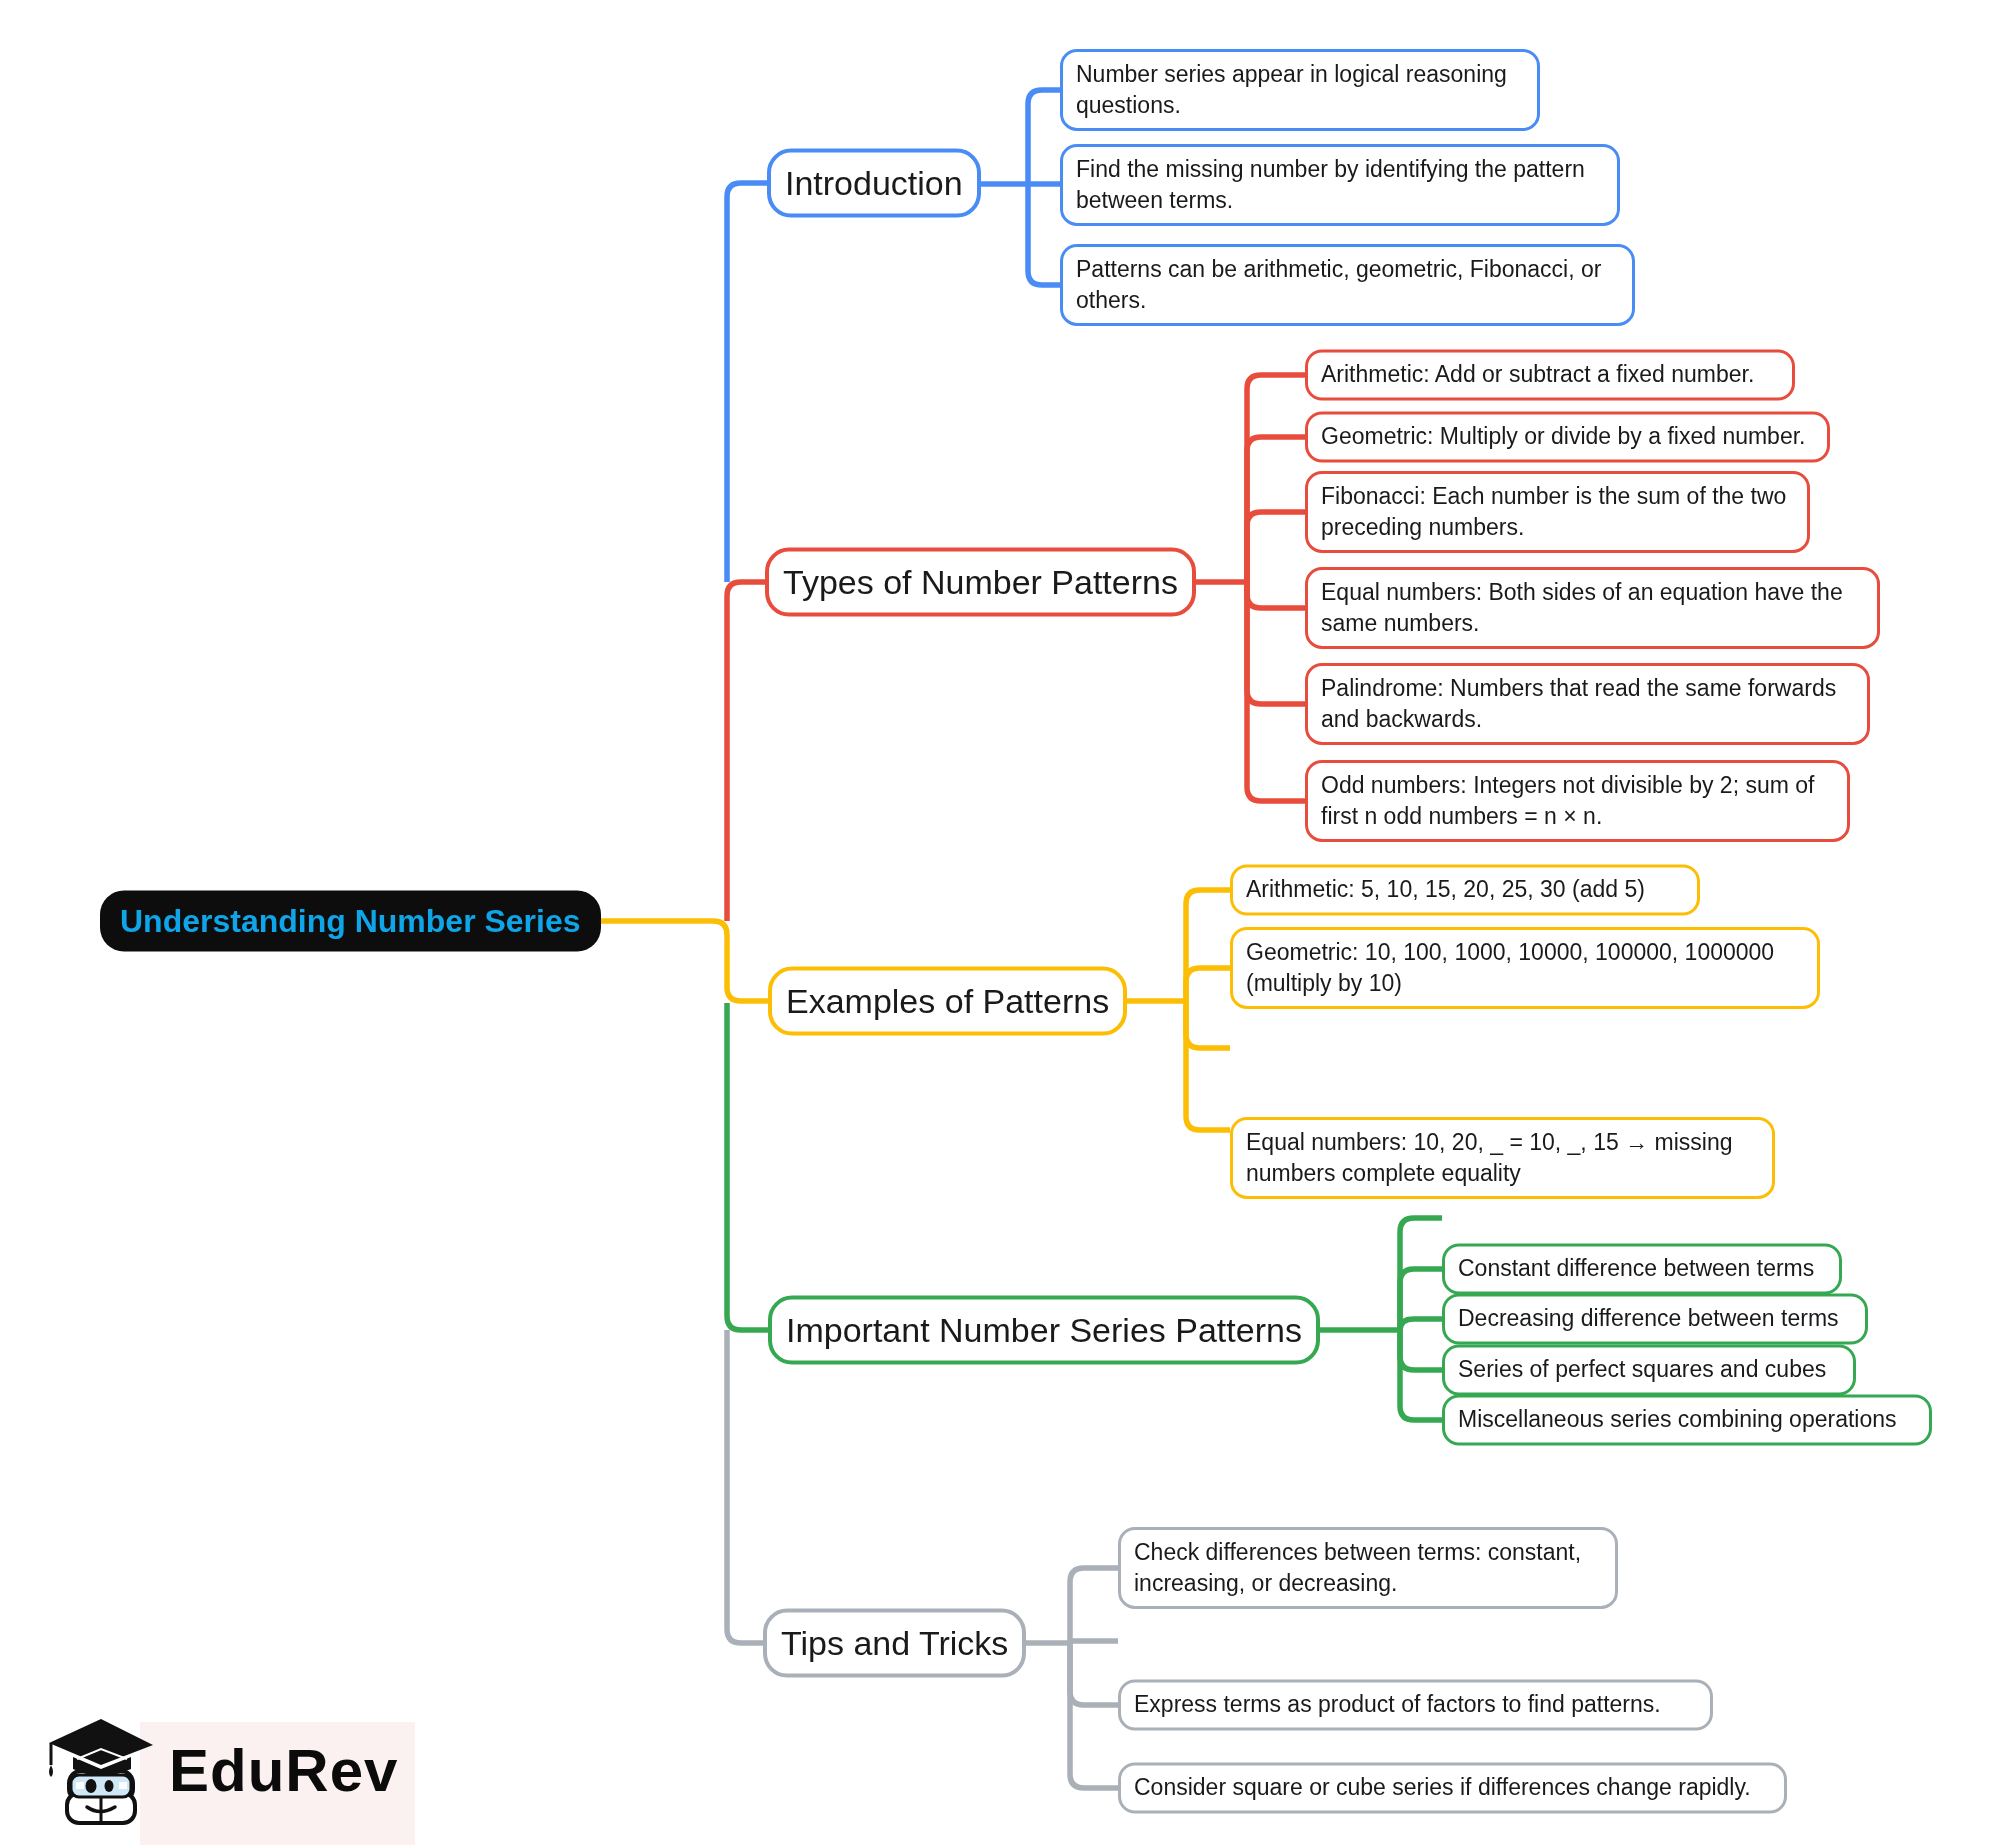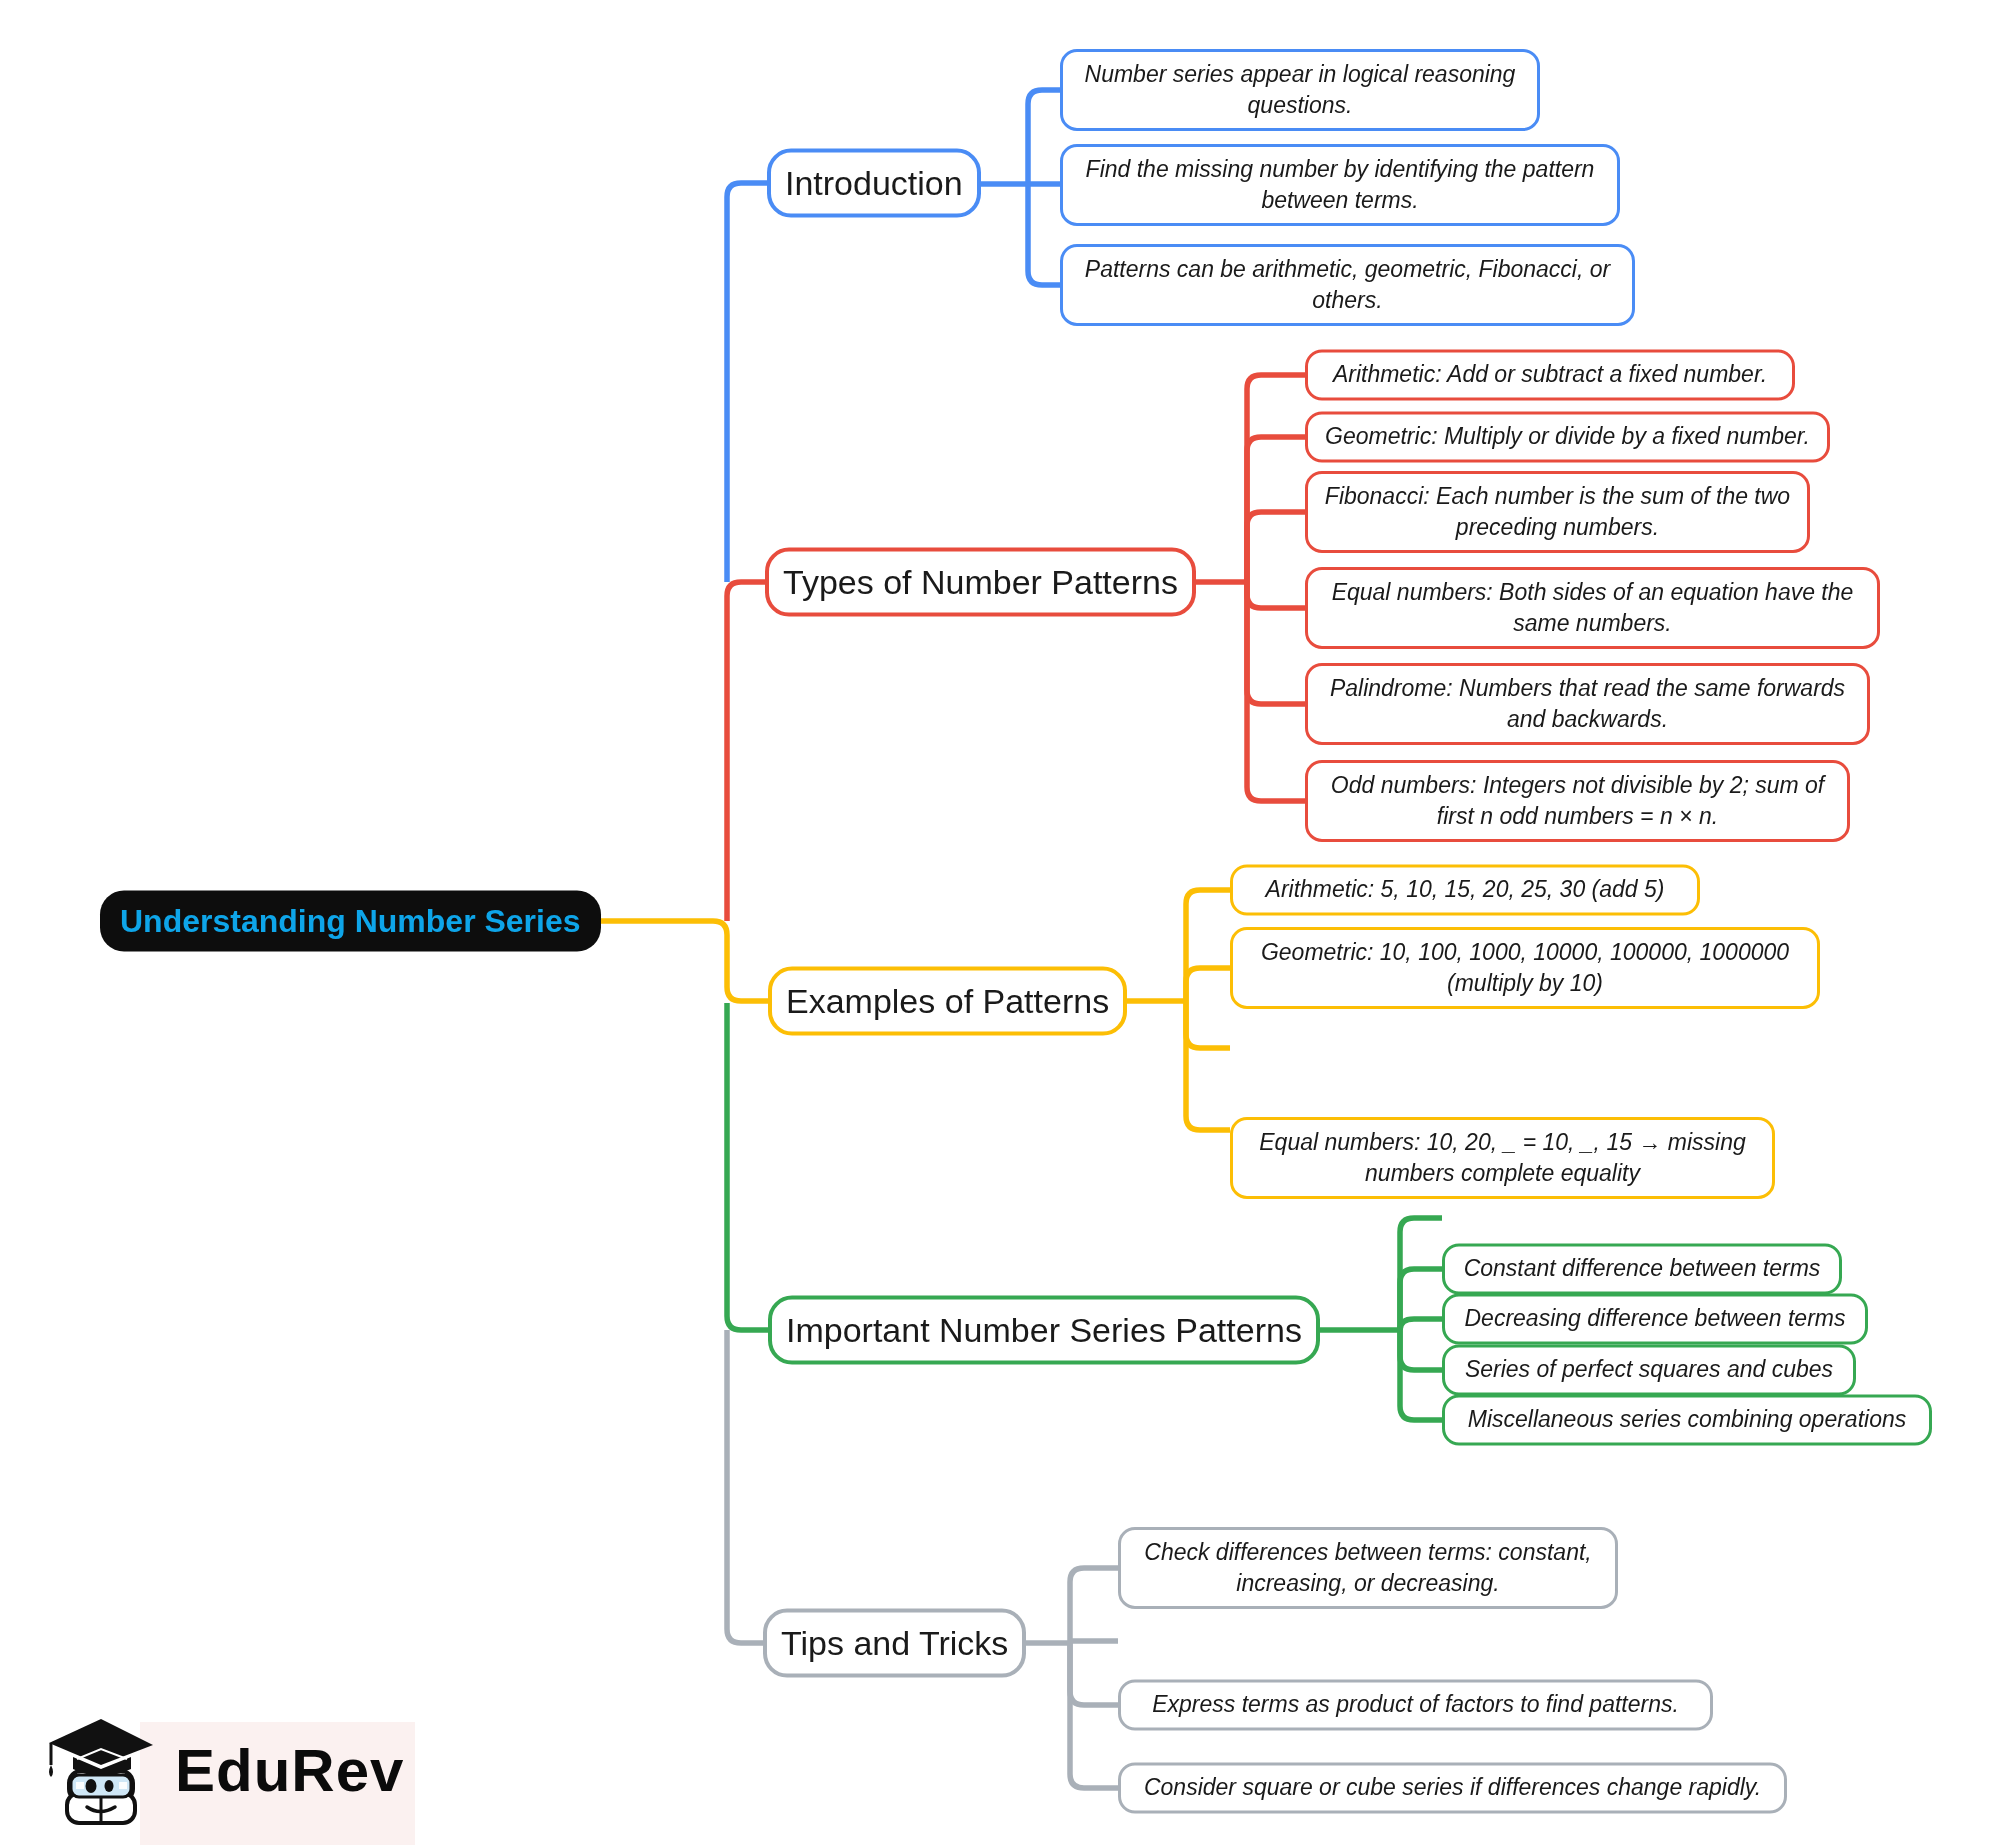--- a/index.html
+++ b/index.html
@@ -12,23 +12,23 @@
   .root-node{
     transform:translateY(-50%);background:#0d0d0d;color:#0ea5e9;font-weight:bold;
     font-size:32px;padding:12px 20px;border-radius:24px;white-space:nowrap;
   }
   .branch-node{
     transform:translateY(-50%);border:4px solid #888;border-radius:24px;
     font-size:34px;padding:10px 14px;white-space:nowrap;line-height:1.2;
   }
   .child-node{
     transform:translateY(-50%);border:3.5px solid #888;border-radius:17px;
-    font-size:23px;line-height:1.35;padding:7px 13px;text-align:center;font-style:italic;
+    font-size:23px;line-height:1.35;padding:7px 13px;
   }
-  .logo{position:absolute;z-index:2;display:flex;align-items:center;gap:6px;}
+  .logo{position:absolute;z-index:2;display:flex;align-items:center;}
   .logo-bg{position:absolute;z-index:1;background:#fbf1f0;}
   .logo-text{font-size:60px;font-weight:bold;color:#0b0b0b;letter-spacing:1px;margin-left:14px;}
 </style>
 </head>
 <body>
 
 <div id="canvas">
 
   <svg id="wires" width="2001" height="1845" viewBox="0 0 2001 1845">
 

